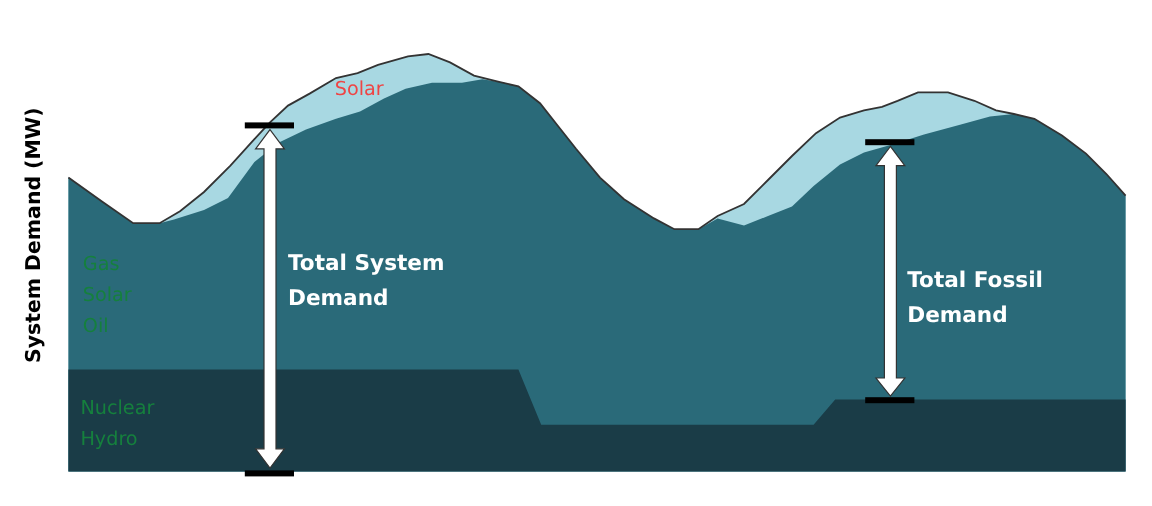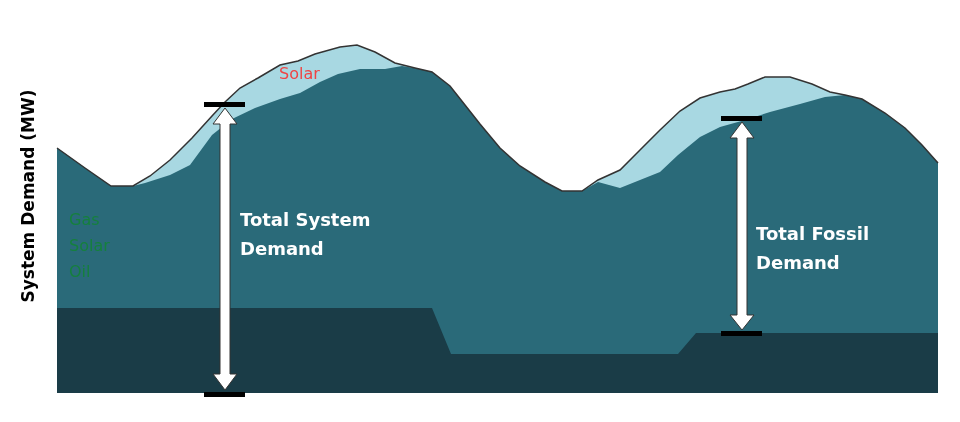--- a/index.html
+++ b/index.html
@@ -65,20 +65,24 @@
   <div class="ylabel">System Demand (MW)</div>
 
   <div class="solar">Solar</div>
 
   <div class="lbl fossil-list">
     <span>Gas</span>
     <span>Solar</span>
     <span>Oil</span>
   </div>
 
+  <div class="lbl base-list">
+    <span>Nuclear</span>
+    <span>Hydro</span>
+  </div>
 
   <div class="big total-sys">
     <span>Total System</span>
     <span>Demand</span>
   </div>
 
   <div class="big total-fos">
     <span>Total Fossil</span>
     <span>Demand</span>
   </div>

